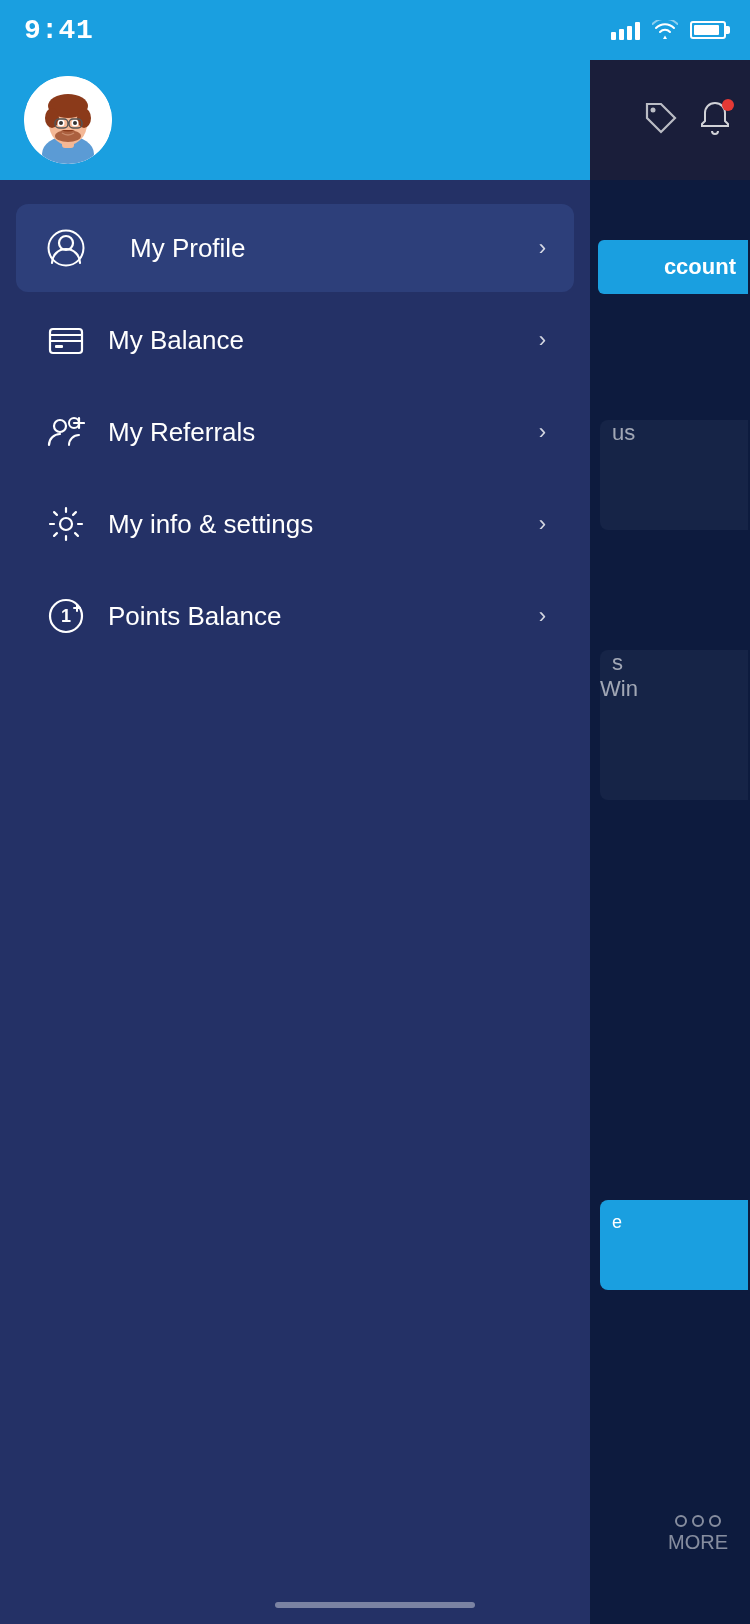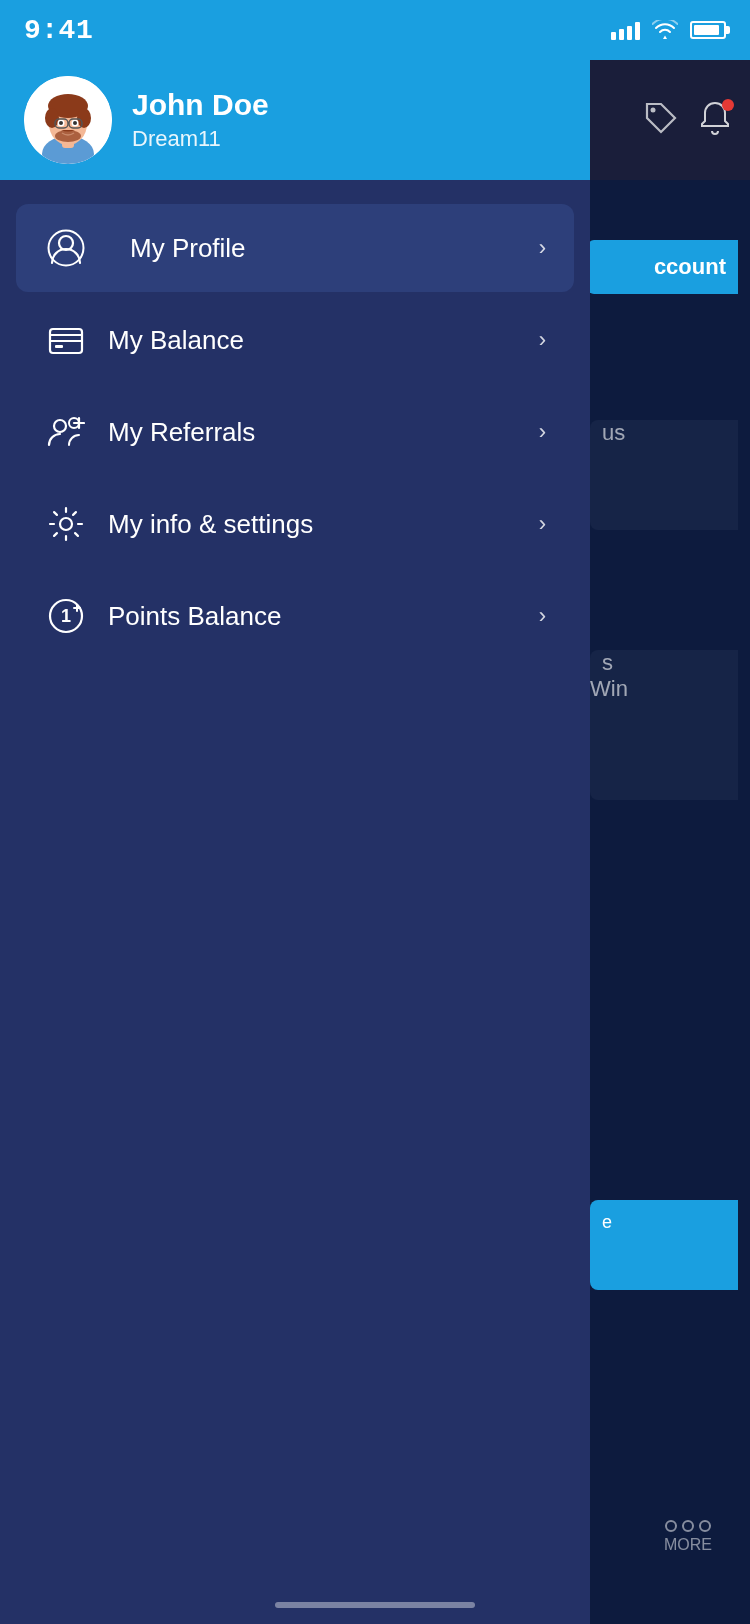--- a/index.html
+++ b/index.html
@@ -94,21 +94,21 @@
       width: 90%;
       height: 100%;
       background: white;
       border-radius: 1px;
     }
 
     
     .right-panel {
       position: absolute;
       top: 60px;
-      right: 12px;
+      right: 2px;
       width: 138px;
       height: 1564px;
       background: #0d1b3e;
       z-index: 5;
     }
 
     .right-account-btn {
       position: absolute;
       top: 180px;
       right: 0;
@@ -271,21 +271,21 @@
 
     .more-circle {
       width: 12px;
       height: 12px;
       border: 2px solid rgba(255,255,255,0.5);
       border-radius: 50%;
     }
 
     .more-text {
       color: rgba(255,255,255,0.5);
-      font-size: 16px;
+      font-size: 20px;
     }
   </style>
 </head>
 <body>
 
 <div class="bg-main"></div>
 
 <div class="right-panel">
 
   <div class="right-account-btn">
@@ -343,24 +343,20 @@
         <line x1="44" y1="47" x2="45" y2="47" stroke="#555" stroke-width="1.5"></line>
 
         <ellipse cx="44" cy="60" rx="13" ry="6" fill="#8b3a1a" opacity="0.7"></ellipse>
 
         <path d="M 38 57 Q 44 61 50 57" fill="none" stroke="#c8896a" stroke-width="1.5"></path>
 
         <path d="M 37 54 Q 44 57 51 54" fill="#8b3a1a" stroke="none"></path>
       </svg>
     </div>
 
-    <div class="drawer-user-info">
-      <div class="drawer-user-name">John Doe</div>
-      <div class="drawer-user-subtitle">Dream11</div>
-    </div>
   </div>
 
   <div class="menu-items">
 
     <div class="menu-item active">
       <div class="menu-icon">
         <svg width="38" height="38" viewBox="0 0 38 38" fill="none">
           <circle cx="19" cy="14" r="7" stroke="white" stroke-width="2.2" fill="none"></circle>
           <path d="M5 34c0-7.732 6.268-14 14-14s14 6.268 14 14" stroke="white" stroke-width="2.2" fill="none" stroke-linecap="round"></path>
           <circle cx="19" cy="19" r="17.5" stroke="white" stroke-width="2" fill="none"></circle>

